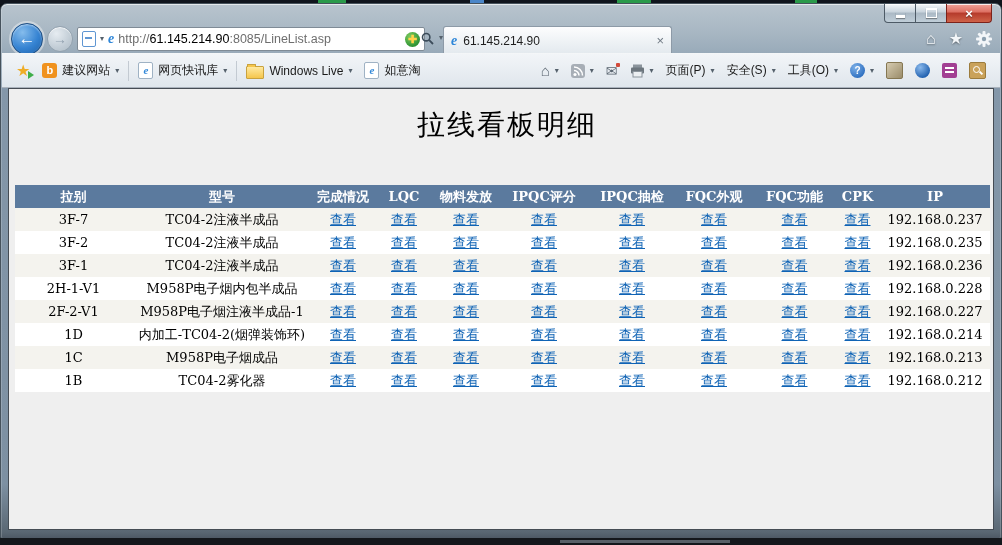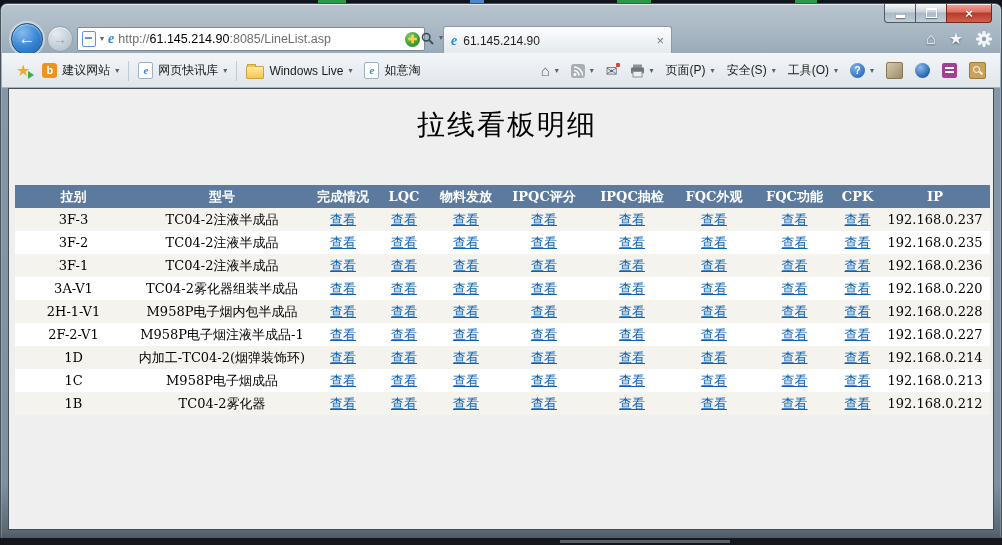--- a/index.html
+++ b/index.html
@@ -288,21 +288,21 @@
               <th>IPQC评分</th>
               <th>IPQC抽检</th>
               <th>FQC外观</th>
               <th>FQC功能</th>
               <th>CPK</th>
               <th>IP</th>
             </tr>
           </thead>
         <tbody>
             <tr>
-              <td>3F-3</td>
+              <td>3F-7</td>
               <td>TC04-2注液半成品</td>
               <td><a href="#" class="view">查看</a></td>
               <td><a href="#" class="view">查看</a></td>
               <td><a href="#" class="view">查看</a></td>
               <td><a href="#" class="view">查看</a></td>
               <td><a href="#" class="view">查看</a></td>
               <td><a href="#" class="view">查看</a></td>
               <td><a href="#" class="view">查看</a></td>
               <td><a href="#" class="view">查看</a></td>
               <td>192.168.0.237</td>
@@ -325,33 +325,20 @@
               <td>TC04-2注液半成品</td>
               <td><a href="#" class="view">查看</a></td>
               <td><a href="#" class="view">查看</a></td>
               <td><a href="#" class="view">查看</a></td>
               <td><a href="#" class="view">查看</a></td>
               <td><a href="#" class="view">查看</a></td>
               <td><a href="#" class="view">查看</a></td>
               <td><a href="#" class="view">查看</a></td>
               <td><a href="#" class="view">查看</a></td>
               <td>192.168.0.236</td>
-            </tr>
-            <tr>
-              <td>3A-V1</td>
-              <td>TC04-2雾化器组装半成品</td>
-              <td><a href="#" class="view">查看</a></td>
-              <td><a href="#" class="view">查看</a></td>
-              <td><a href="#" class="view">查看</a></td>
-              <td><a href="#" class="view">查看</a></td>
-              <td><a href="#" class="view">查看</a></td>
-              <td><a href="#" class="view">查看</a></td>
-              <td><a href="#" class="view">查看</a></td>
-              <td><a href="#" class="view">查看</a></td>
-              <td>192.168.0.220</td>
             </tr>
             <tr>
               <td>2H-1-V1</td>
               <td>M958P电子烟内包半成品</td>
               <td><a href="#" class="view">查看</a></td>
               <td><a href="#" class="view">查看</a></td>
               <td><a href="#" class="view">查看</a></td>
               <td><a href="#" class="view">查看</a></td>
               <td><a href="#" class="view">查看</a></td>
               <td><a href="#" class="view">查看</a></td>

